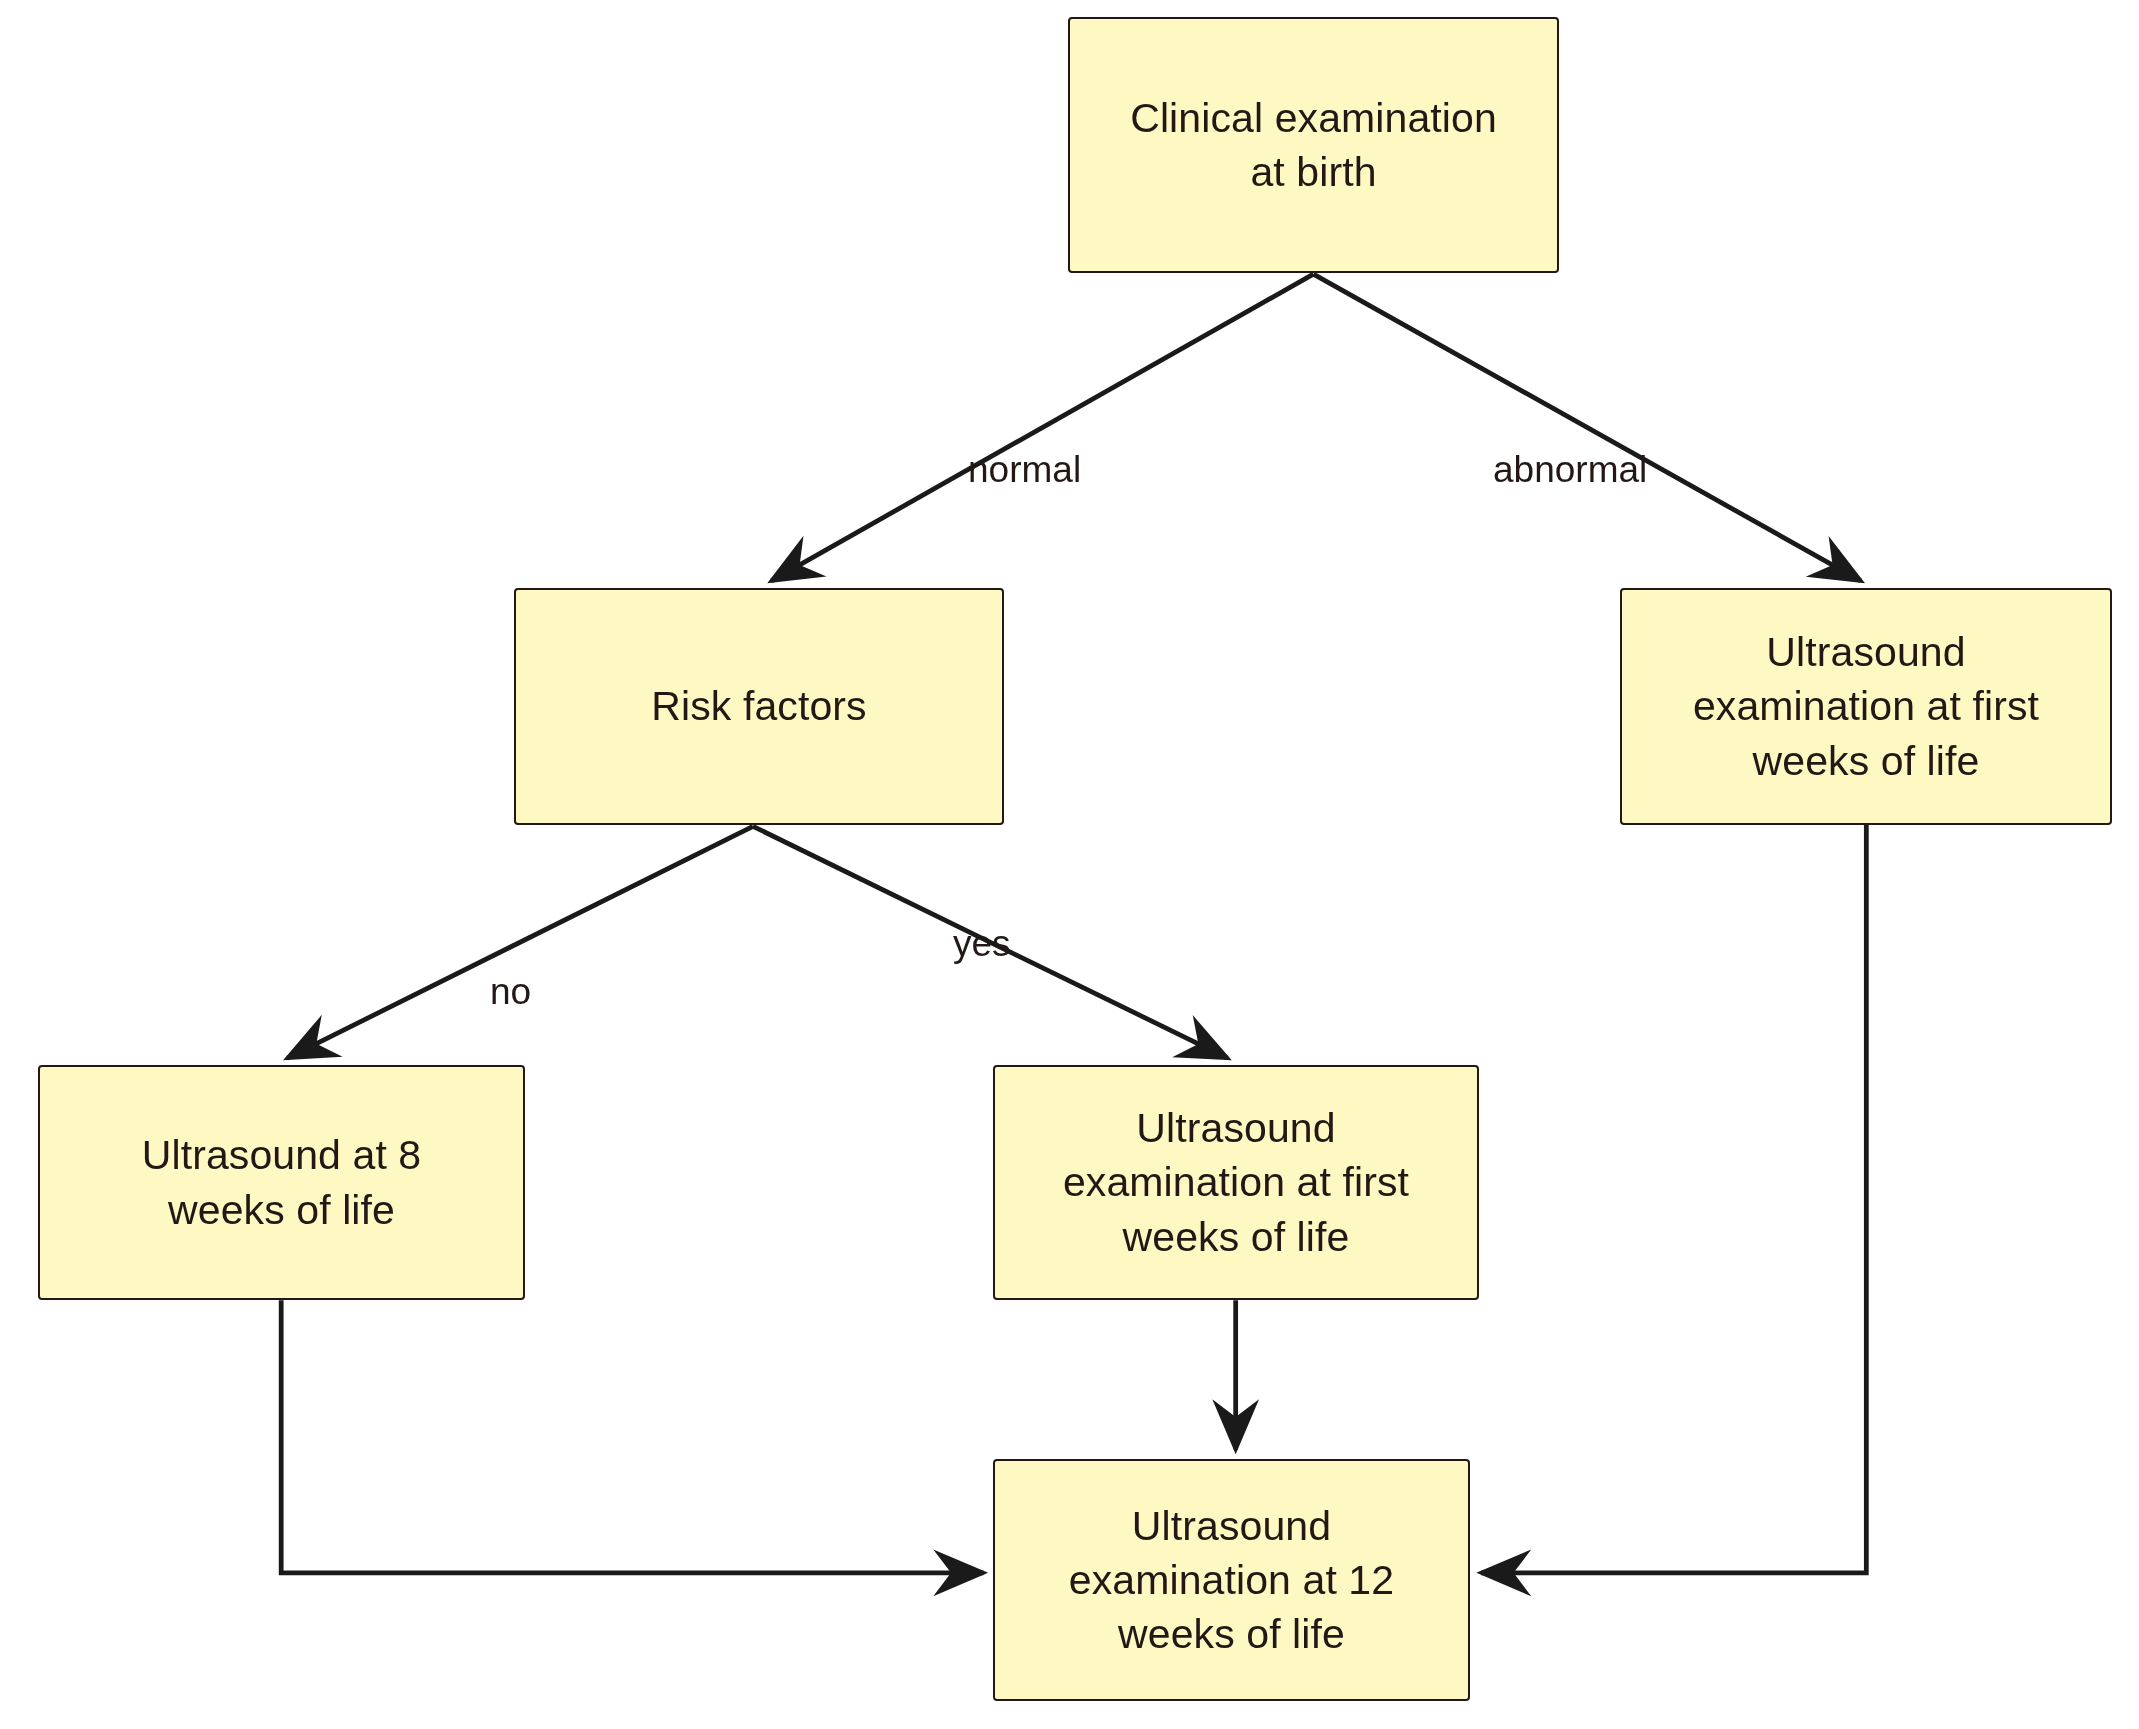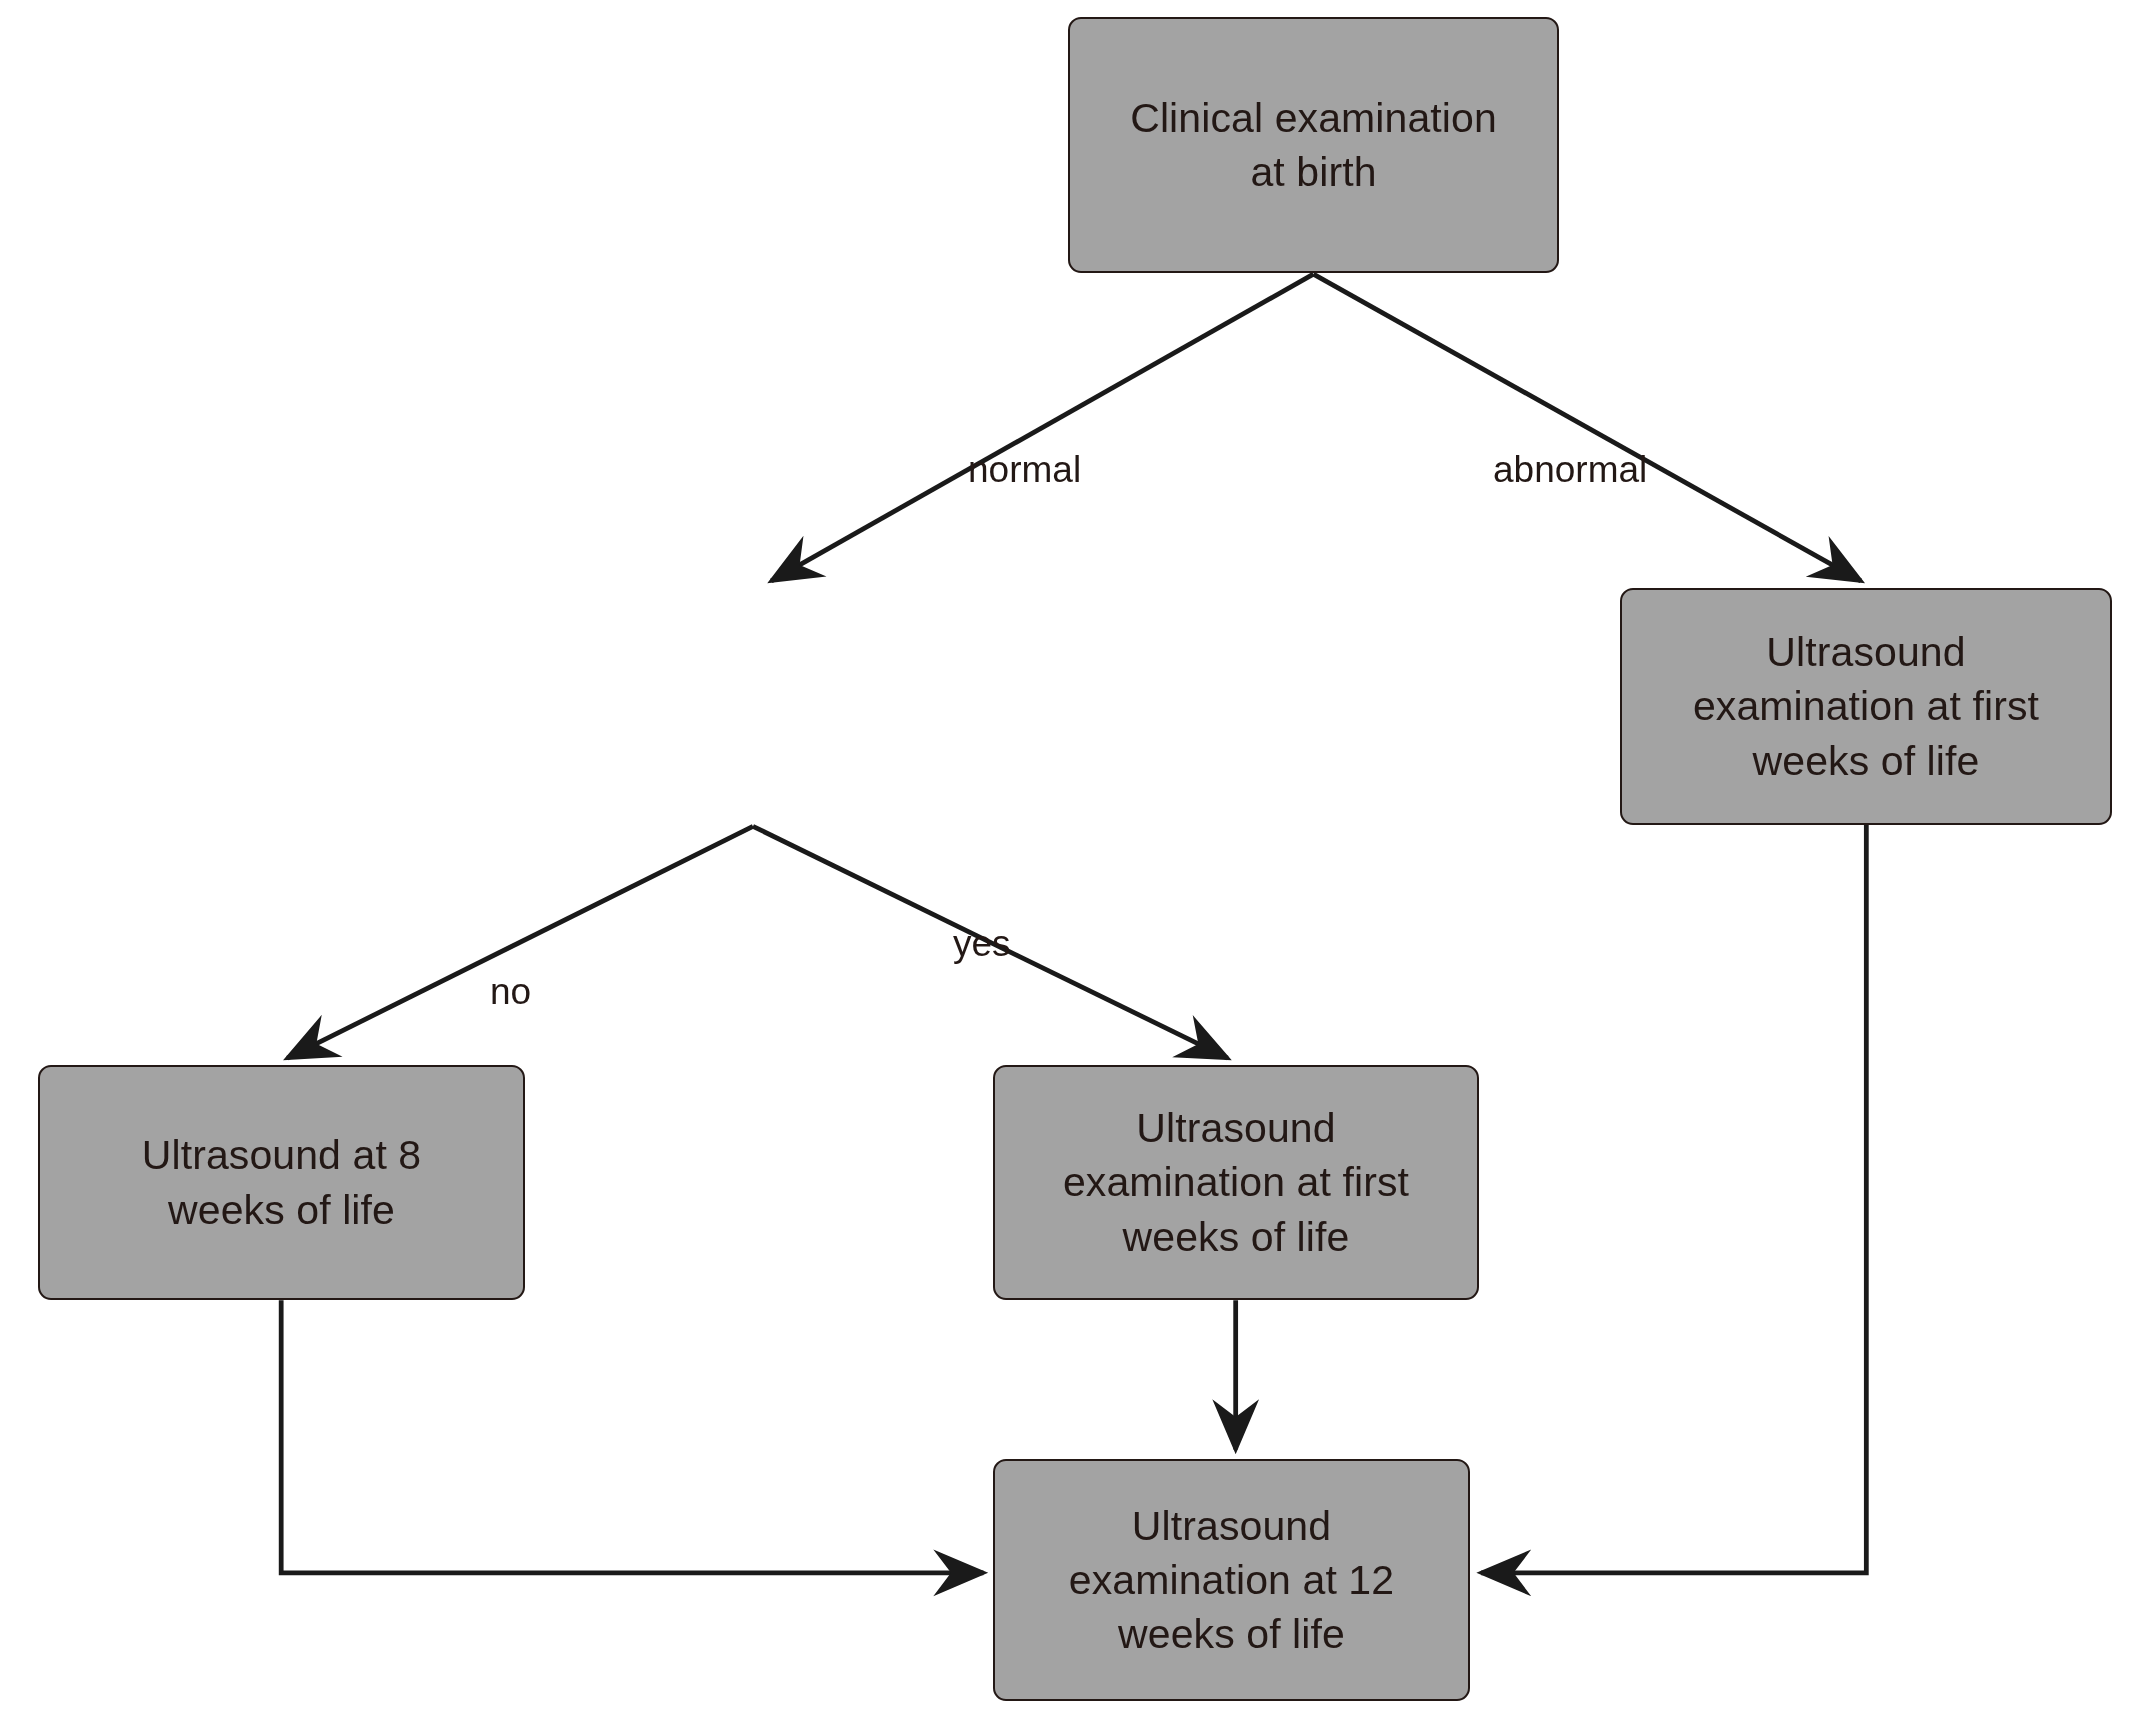--- a/index.html
+++ b/index.html
@@ -22,23 +22,23 @@
     position: absolute;
     left: 0;
     top: 0;
     width: 2140px;
     height: 1729px;
     pointer-events: none;
   }
   .node {
     position: absolute;
     box-sizing: border-box;
-    background: #a3a3a3;
+    background: #fef9c3;
     border: 2.7px solid #231815;
-    border-radius: 13px;
+    border-radius: 4px;
     display: flex;
     align-items: center;
     justify-content: center;
     text-align: center;
     color: #231815;
     font-family: "Liberation Sans", sans-serif;
     font-size: 41px;
     line-height: 1.32;
     letter-spacing: 0.1px;
     padding: 5.5px 17.7px;
@@ -91,20 +91,21 @@
     </g>
 
     <g>
       <path d="M2737,1210 L2737,2307 L2172,2307" stroke="#1a1a1a" stroke-width="7" fill="none" marker-end="url(#arrow-open)"></path>
     </g>
   </svg>
 
   <div class="node" style="left:1068px; top:17px; width:491px; height:256px;">Clinical examination
 at birth</div>
 
+  <div class="node" style="left:514px; top:588px; width:490px; height:237px;">Risk factors</div>
 
   <div class="node" style="left:1620px; top:588px; width:492px; height:237px;">Ultrasound
 examination at first
 weeks of life</div>
 
   <div class="node" style="left:38px; top:1065px; width:487px; height:235px;">Ultrasound at 8
 weeks of life</div>
 
   <div class="node" style="left:993px; top:1065px; width:486px; height:235px;">Ultrasound
 examination at first

